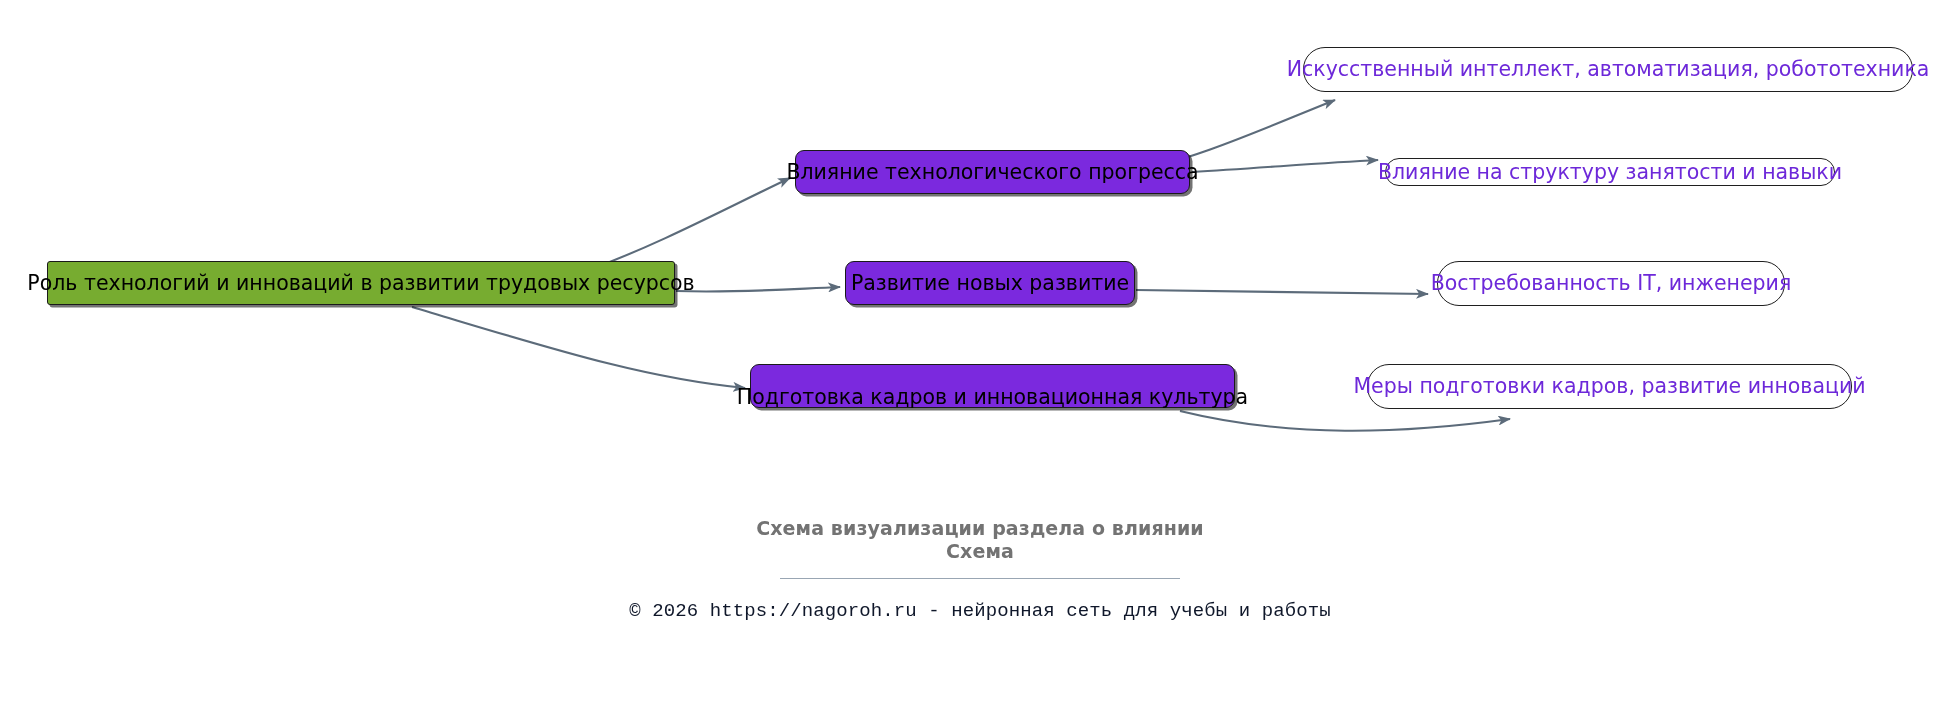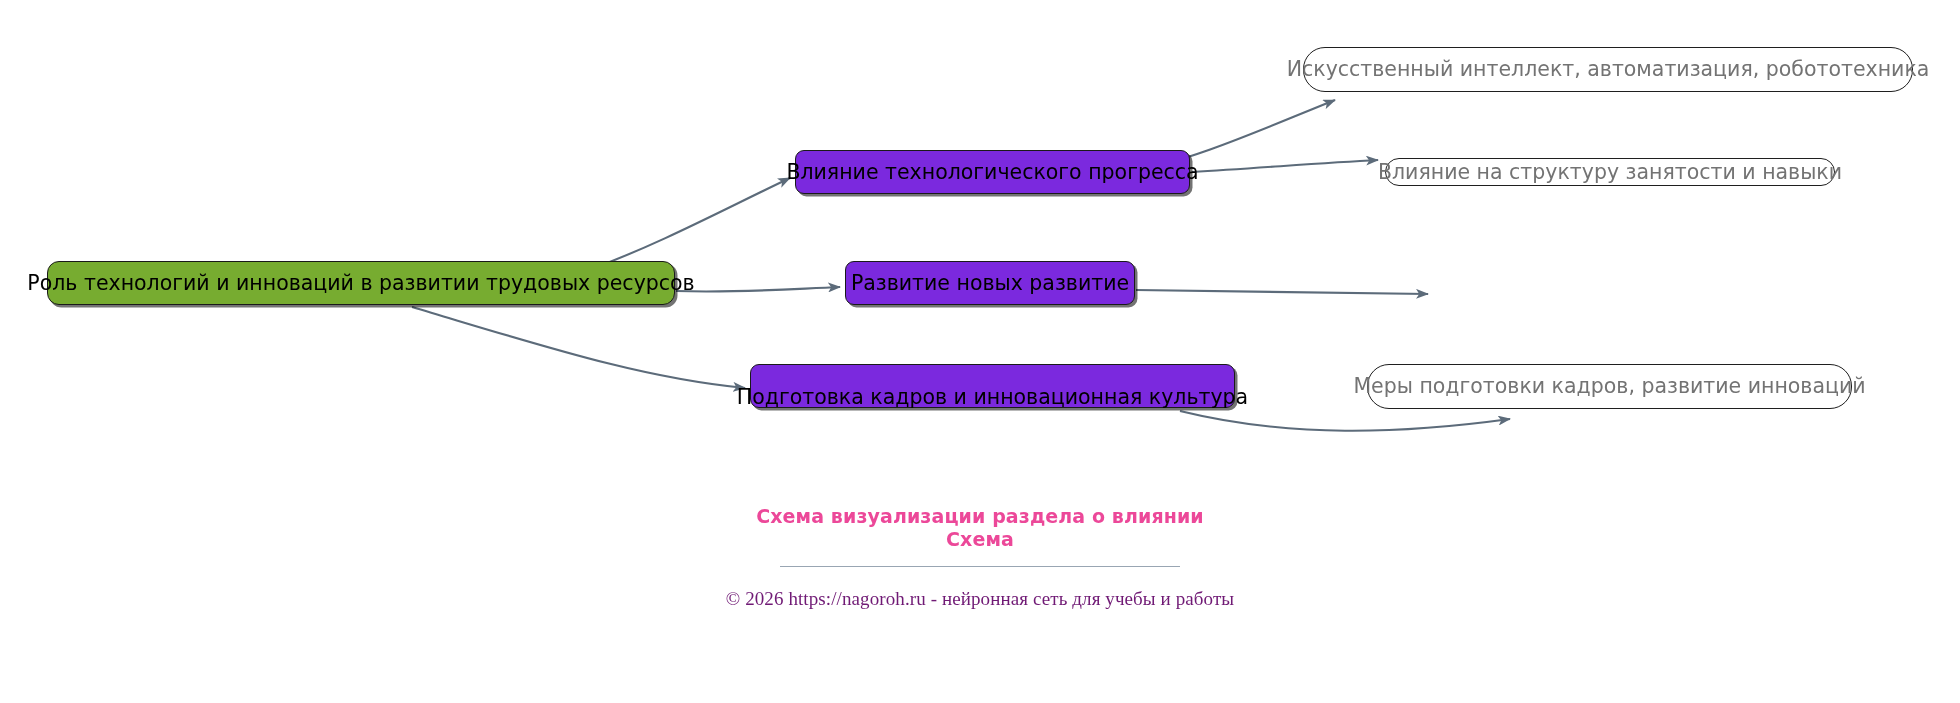--- a/index.html
+++ b/index.html
@@ -43,21 +43,21 @@
 
   .node-label {
     display: block;
     white-space: nowrap;
   }
 
   
   .node.root {
     background: #77ac30;
     border: 1.6px solid #1a1a1a;
-    border-radius: 12px;
+    border-radius: 3px;
     box-shadow: 2.5px 2.5px 0 rgba(0,0,0,0.55);
     color: #000000;
     font-size: 20.5px;
     padding: 0 17px;
   }
 
   
   .node.branch {
     background: #7b29de;
     border: 1.6px solid #1a1a1a;
@@ -66,54 +66,54 @@
     color: #000000;
     font-size: 20.5px;
     padding: 0 17px;
   }
 
   
   .node.leaf {
     background: #ffffff;
     border: 1.7px solid #1f1f1f;
     border-radius: 22px;
-    color: #737373;
+    color: #6d28d9;
     font-size: 20.5px;
     padding: 0 17px;
   }
 
   
   .footer {
     position: absolute;
     left: 0;
     top: 505px;
     width: 1960px;
     text-align: center;
   }
   .footer-title {
     font-family: "DejaVu Sans", "Liberation Sans", sans-serif;
     font-weight: bold;
     font-size: 19px;
     line-height: 1.23;
-    color: #ec4899;
+    color: #737373;
     letter-spacing: 0.1px;
     width: 470px;
-    margin: 0 auto;
+    margin: 12px auto;
   }
   .footer-rule {
     width: 400px;
     height: 0;
     border-top: 1.4px solid #99a6b3;
     margin: 14px auto 0 auto;
   }
   .footer-copy {
     margin-top: 21px;
-    font-family: Liberation Serif, serif;
+    font-family: Liberation Mono, monospace;
     font-size: 19px;
-    color: #701a75;
+    color: #0f172a;
     letter-spacing: 0.1px;
   }
 </style>
 </head>
 <body>
 
 <div id="canvas">
 
   <svg class="edge-layer" viewBox="0 0 1960 703" width="1960" height="703" xmlns="http://www.w3.org/2000/svg">
     <defs>
@@ -154,20 +154,23 @@
   </div>
 
   <div class="node leaf" style="left:1303px; top:47px; width:610px; height:45px;">
     <span class="node-label">Искусственный интеллект, автоматизация, робототехника</span>
   </div>
 
   <div class="node leaf" style="left:1385px; top:158px; width:450px; height:28px;">
     <span class="node-label">Влияние на структуру занятости и навыки</span>
   </div>
 
+  <div class="node leaf" style="left:1437px; top:261px; width:348px; height:45px;">
+    <span class="node-label">Востребованность IT, инженерия</span>
+  </div>
 
   <div class="node leaf" style="left:1367px; top:364px; width:485px; height:45px;">
     <span class="node-label">Меры подготовки кадров, развитие инноваций</span>
   </div>
 
   <div class="footer">
     <div class="footer-title">
       <div>Схема визуализации раздела о влиянии</div>
       <div>Схема</div>
     </div>

